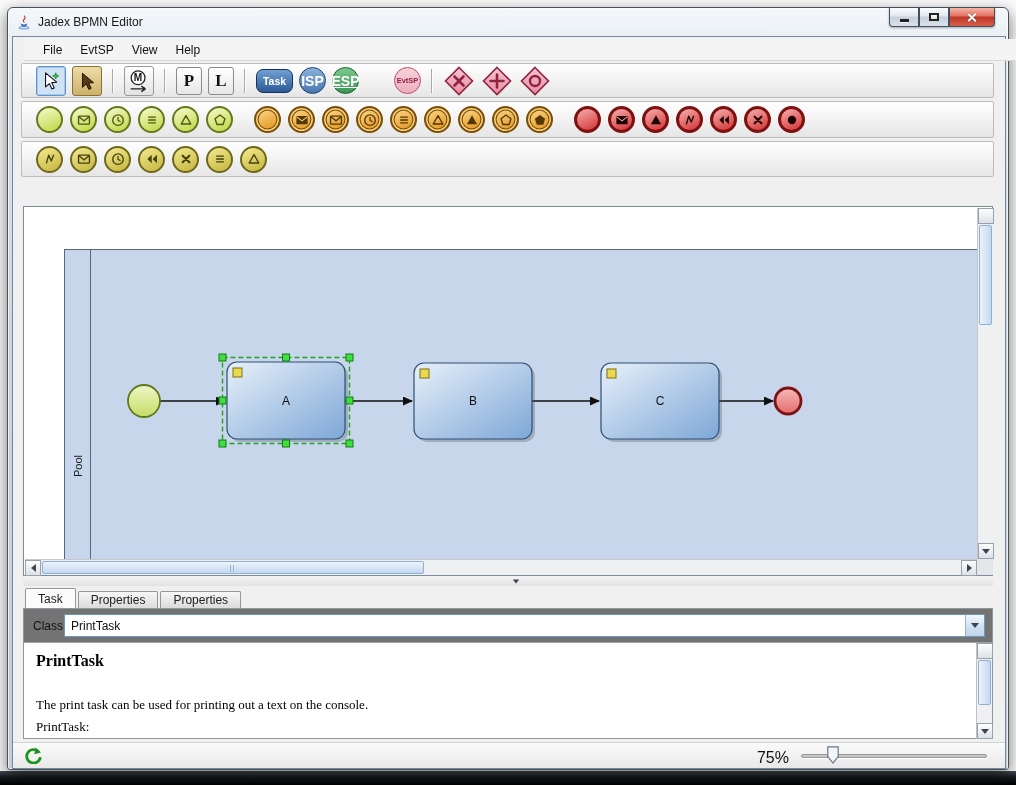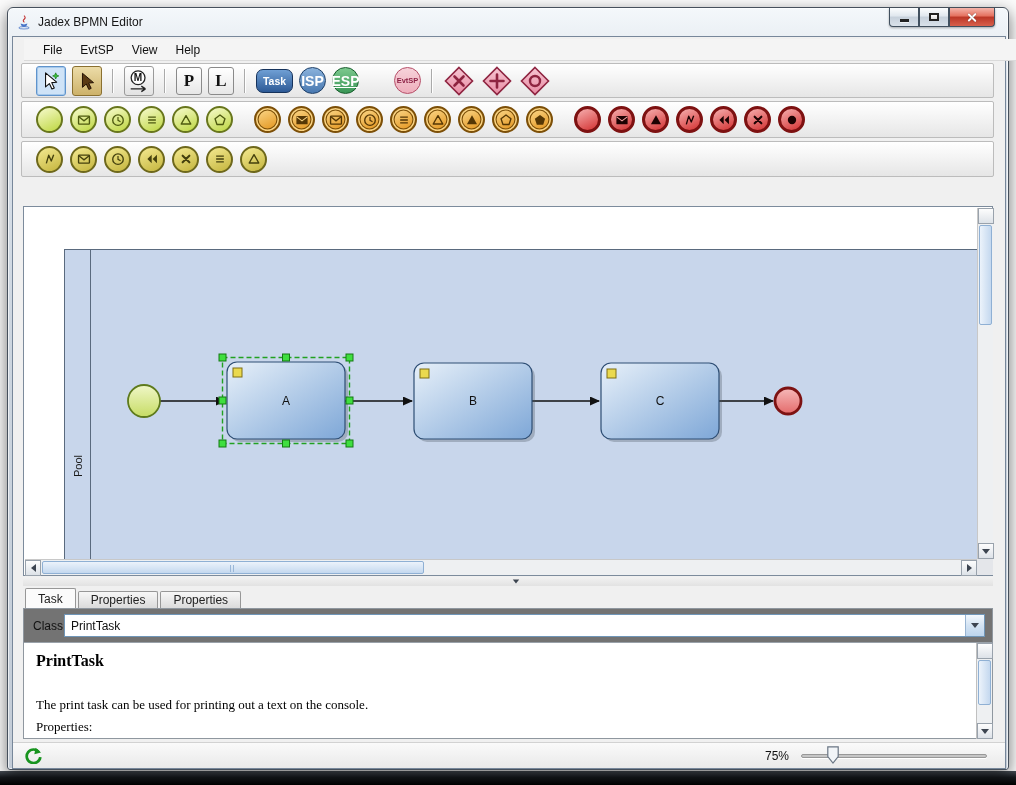--- a/index.html
+++ b/index.html
@@ -87,21 +87,21 @@
 .combo-value{flex:1;padding:4px 6px;font-size:12px;color:#111;overflow:hidden;white-space:nowrap;}
 .combo-btn{width:19px;border-left:1px solid #98b4d2;background:linear-gradient(#f3f8fd,#d3e3f3 50%,#bdd5ed);display:flex;align-items:center;justify-content:center;}
 .docpane{position:absolute;left:0;top:33px;width:968px;height:96px;background:#fff;border-top:1px solid #9aa2aa;}
 .doc-content{position:absolute;left:0;top:0;right:17px;bottom:0;padding:7px 12px;overflow:hidden;font-family:"Liberation Serif",serif;color:#000;}
 .doc-heading{font-size:16px;font-weight:bold;margin:2px 0 27px 0;}
 .doc-line{font-size:13px;margin-bottom:6px;}
 .doc-vscroll{right:0;top:0;height:96px;border-left:1px solid #c0c0c0;}
 .doc-vthumb{height:45px;}
 .statusbar{position:absolute;left:0;top:705px;width:992px;height:26px;background:linear-gradient(#fafafa,#e9e9e9);border-top:1px solid #d2d2d2;}
 .refresh-icon{position:absolute;left:12px;top:4px;width:17px;height:17px;display:inline-block;}
-.zoom-label{position:absolute;right:216px;top:6px;font-size:12px;color:#111;}
+.zoom-label{position:absolute;right:216px;top:6px;font-size:16px;color:#111;}
 .zoom-slider{position:absolute;left:786px;top:2px;width:190px;height:21px;}
 .groove{position:absolute;left:2px;right:2px;top:9px;height:4px;background:#c6c6c6;border:1px solid #989898;border-radius:2px;box-shadow:0 1px 0 #fff;}
 .sl-thumb{position:absolute;left:28px;top:1px;width:12px;height:18px;}
 </style>
 </head>
 <body>
 
 <div class="stage">
   <div class="taskbar"></div>
 
@@ -450,21 +450,21 @@
             <span class="combo-value">PrintTask</span>
             <span class="combo-btn">
                 <span class="tri tri-down"></span>
               </span>
           </div>
         </div>
         <div class="docpane">
           <div class="doc-content">
             <div class="doc-heading">PrintTask</div>
             <div class="doc-line">The print task can be used for printing out a text on the console.</div>
-            <div class="doc-line">Properties:</div>
+            <div class="doc-line">PrintTask:</div>
           </div>
           <div class="vscroll doc-vscroll">
             <div class="sbtn up">
                 <span class="tri tri-up"></span>
               </div>
             <div class="sthumb vthumb doc-vthumb"></div>
             <div class="sbtn down">
                 <span class="tri tri-down"></span>
               </div>
           </div>

